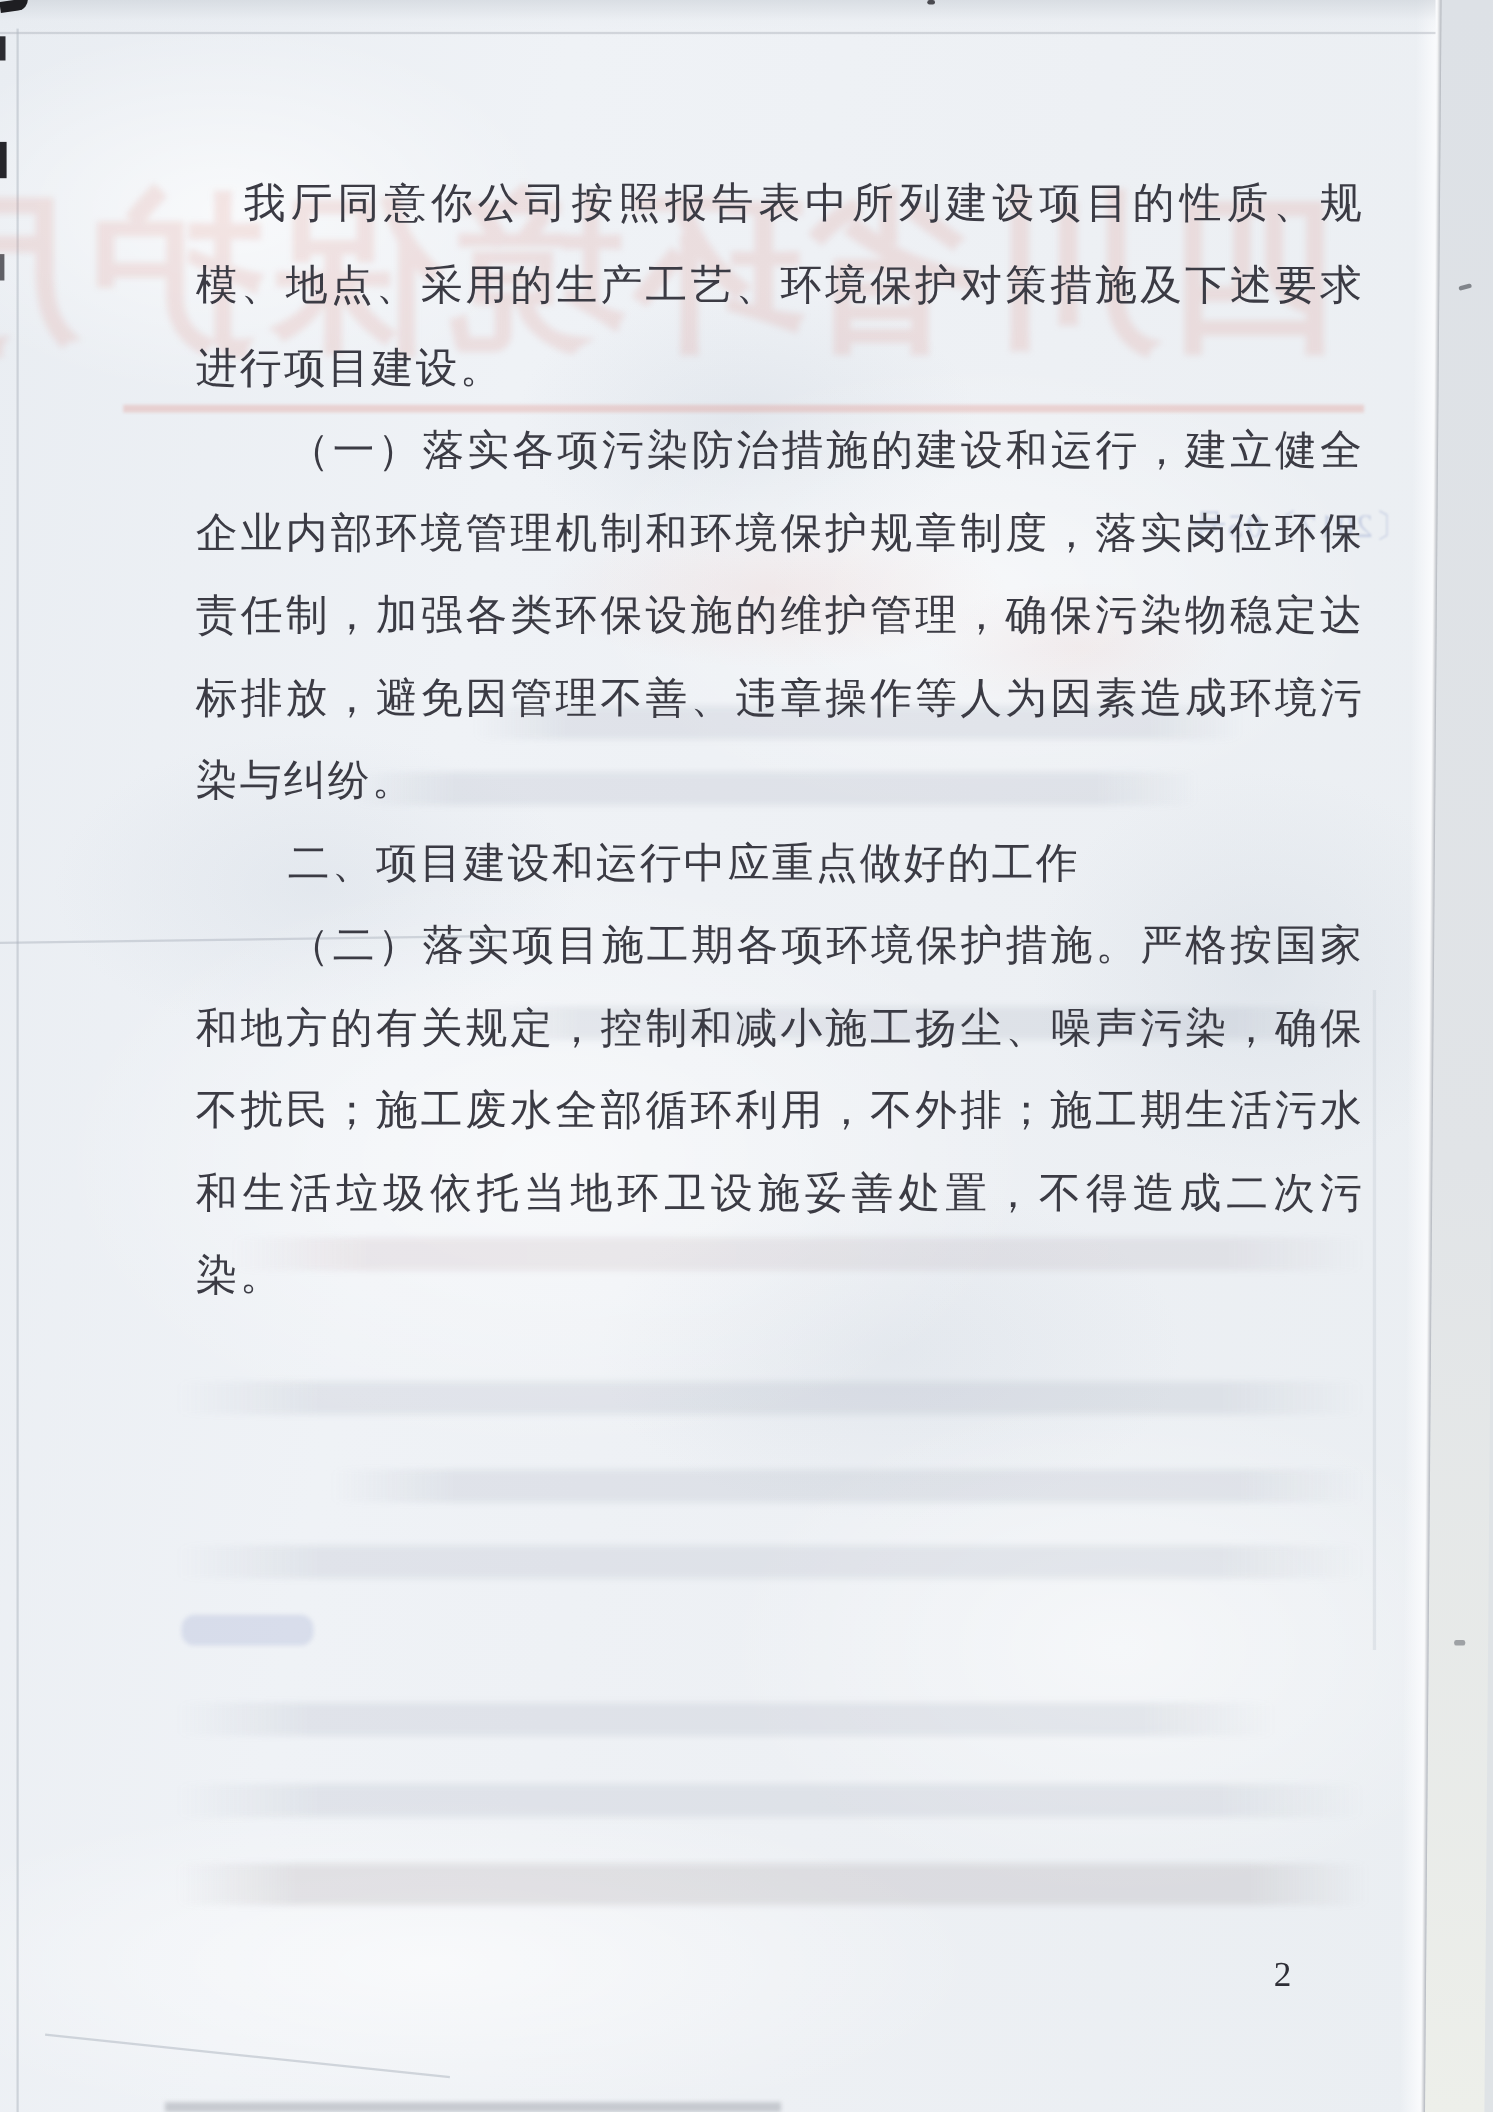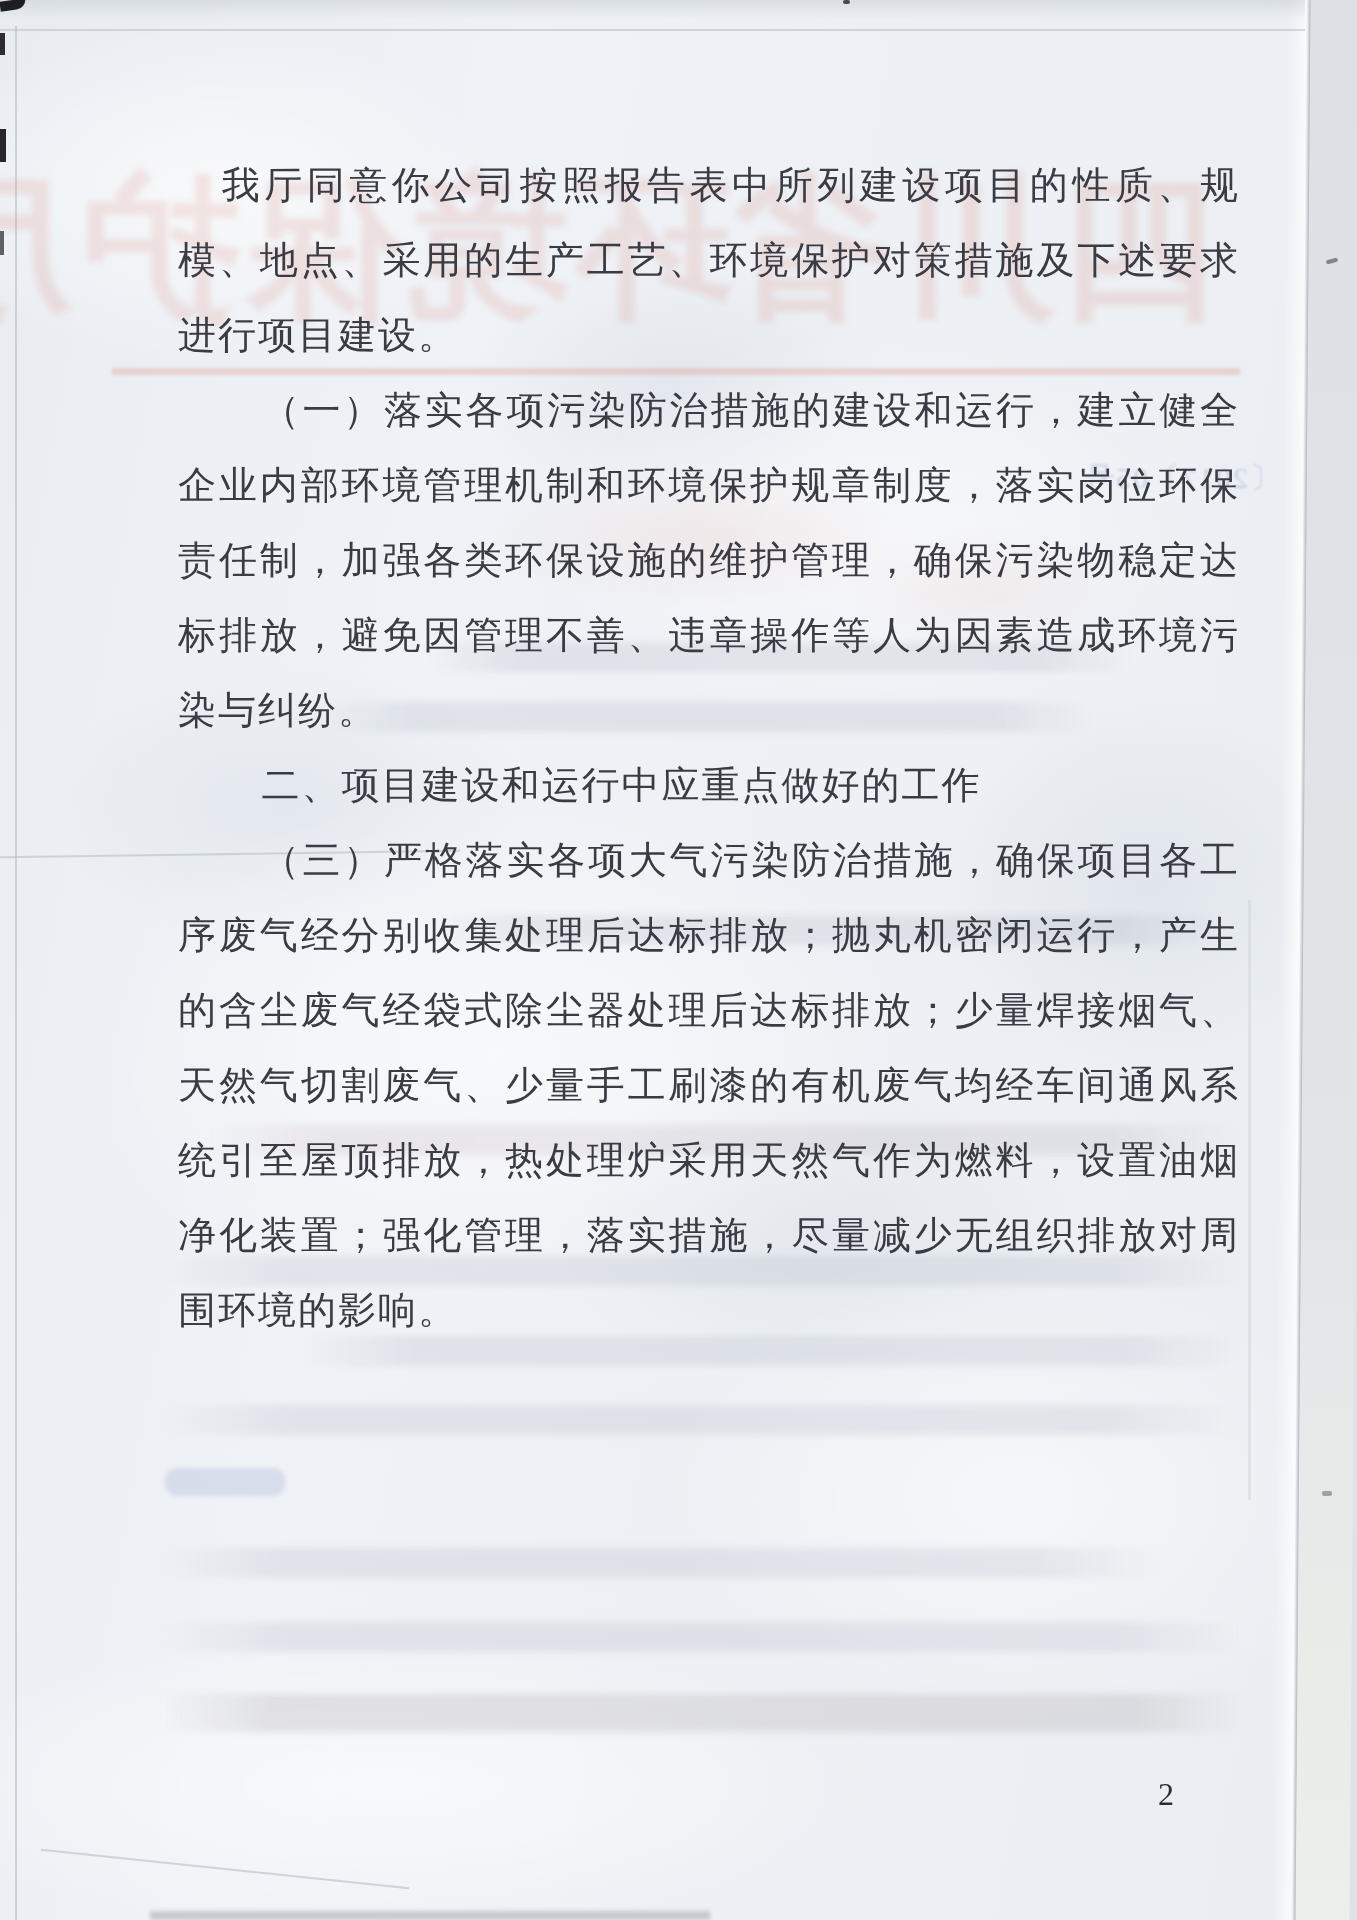--- a/index.html
+++ b/index.html
@@ -140,16 +140,16 @@
 <div class="bleed-band bb7"></div>
 <div class="bleed-band bb8"></div>
 <div class="bleed-band bb9"></div>
 <div class="bleed-band bb10"></div>
 <div class="bleed bleed-blue-dot"></div>
 
 <div class="doc-text">
   <p class="first">我厅同意你公司按照报告表中所列建设项目的性质、规模、地点、采用的生产工艺、环境保护对策措施及下述要求进行项目建设。</p>
   <p>（一）落实各项污染防治措施的建设和运行，建立健全企业内部环境管理机制和环境保护规章制度，落实岗位环保责任制，加强各类环保设施的维护管理，确保污染物稳定达标排放，避免因管理不善、违章操作等人为因素造成环境污染与纠纷。</p>
   <p>二、项目建设和运行中应重点做好的工作</p>
-  <p>（三）严格落实各项大气污染防治措施，确保项目各工序废气经分别收集处理后达标排放；抛丸机密闭运行，产生的含尘废气经袋式除尘器处理后达标排放；少量焊接烟气、天然气切割废气、少量手工刷漆的有机废气均经车间通风系统引至屋顶排放，热处理炉采用天然气作为燃料，设置油烟净化装置；强化管理，落实措施，尽量减少无组织排放对周围环境的影响。</p>
+  <p>（二）落实项目施工期各项环境保护措施。严格按国家和地方的有关规定，控制和减小施工扬尘、噪声污染，确保不扰民；施工废水全部循环利用，不外排；施工期生活污水和生活垃圾依托当地环卫设施妥善处置，不得造成二次污染。</p>
 </div>
 
 <div class="page-number">2</div>
 
 </body></html>

